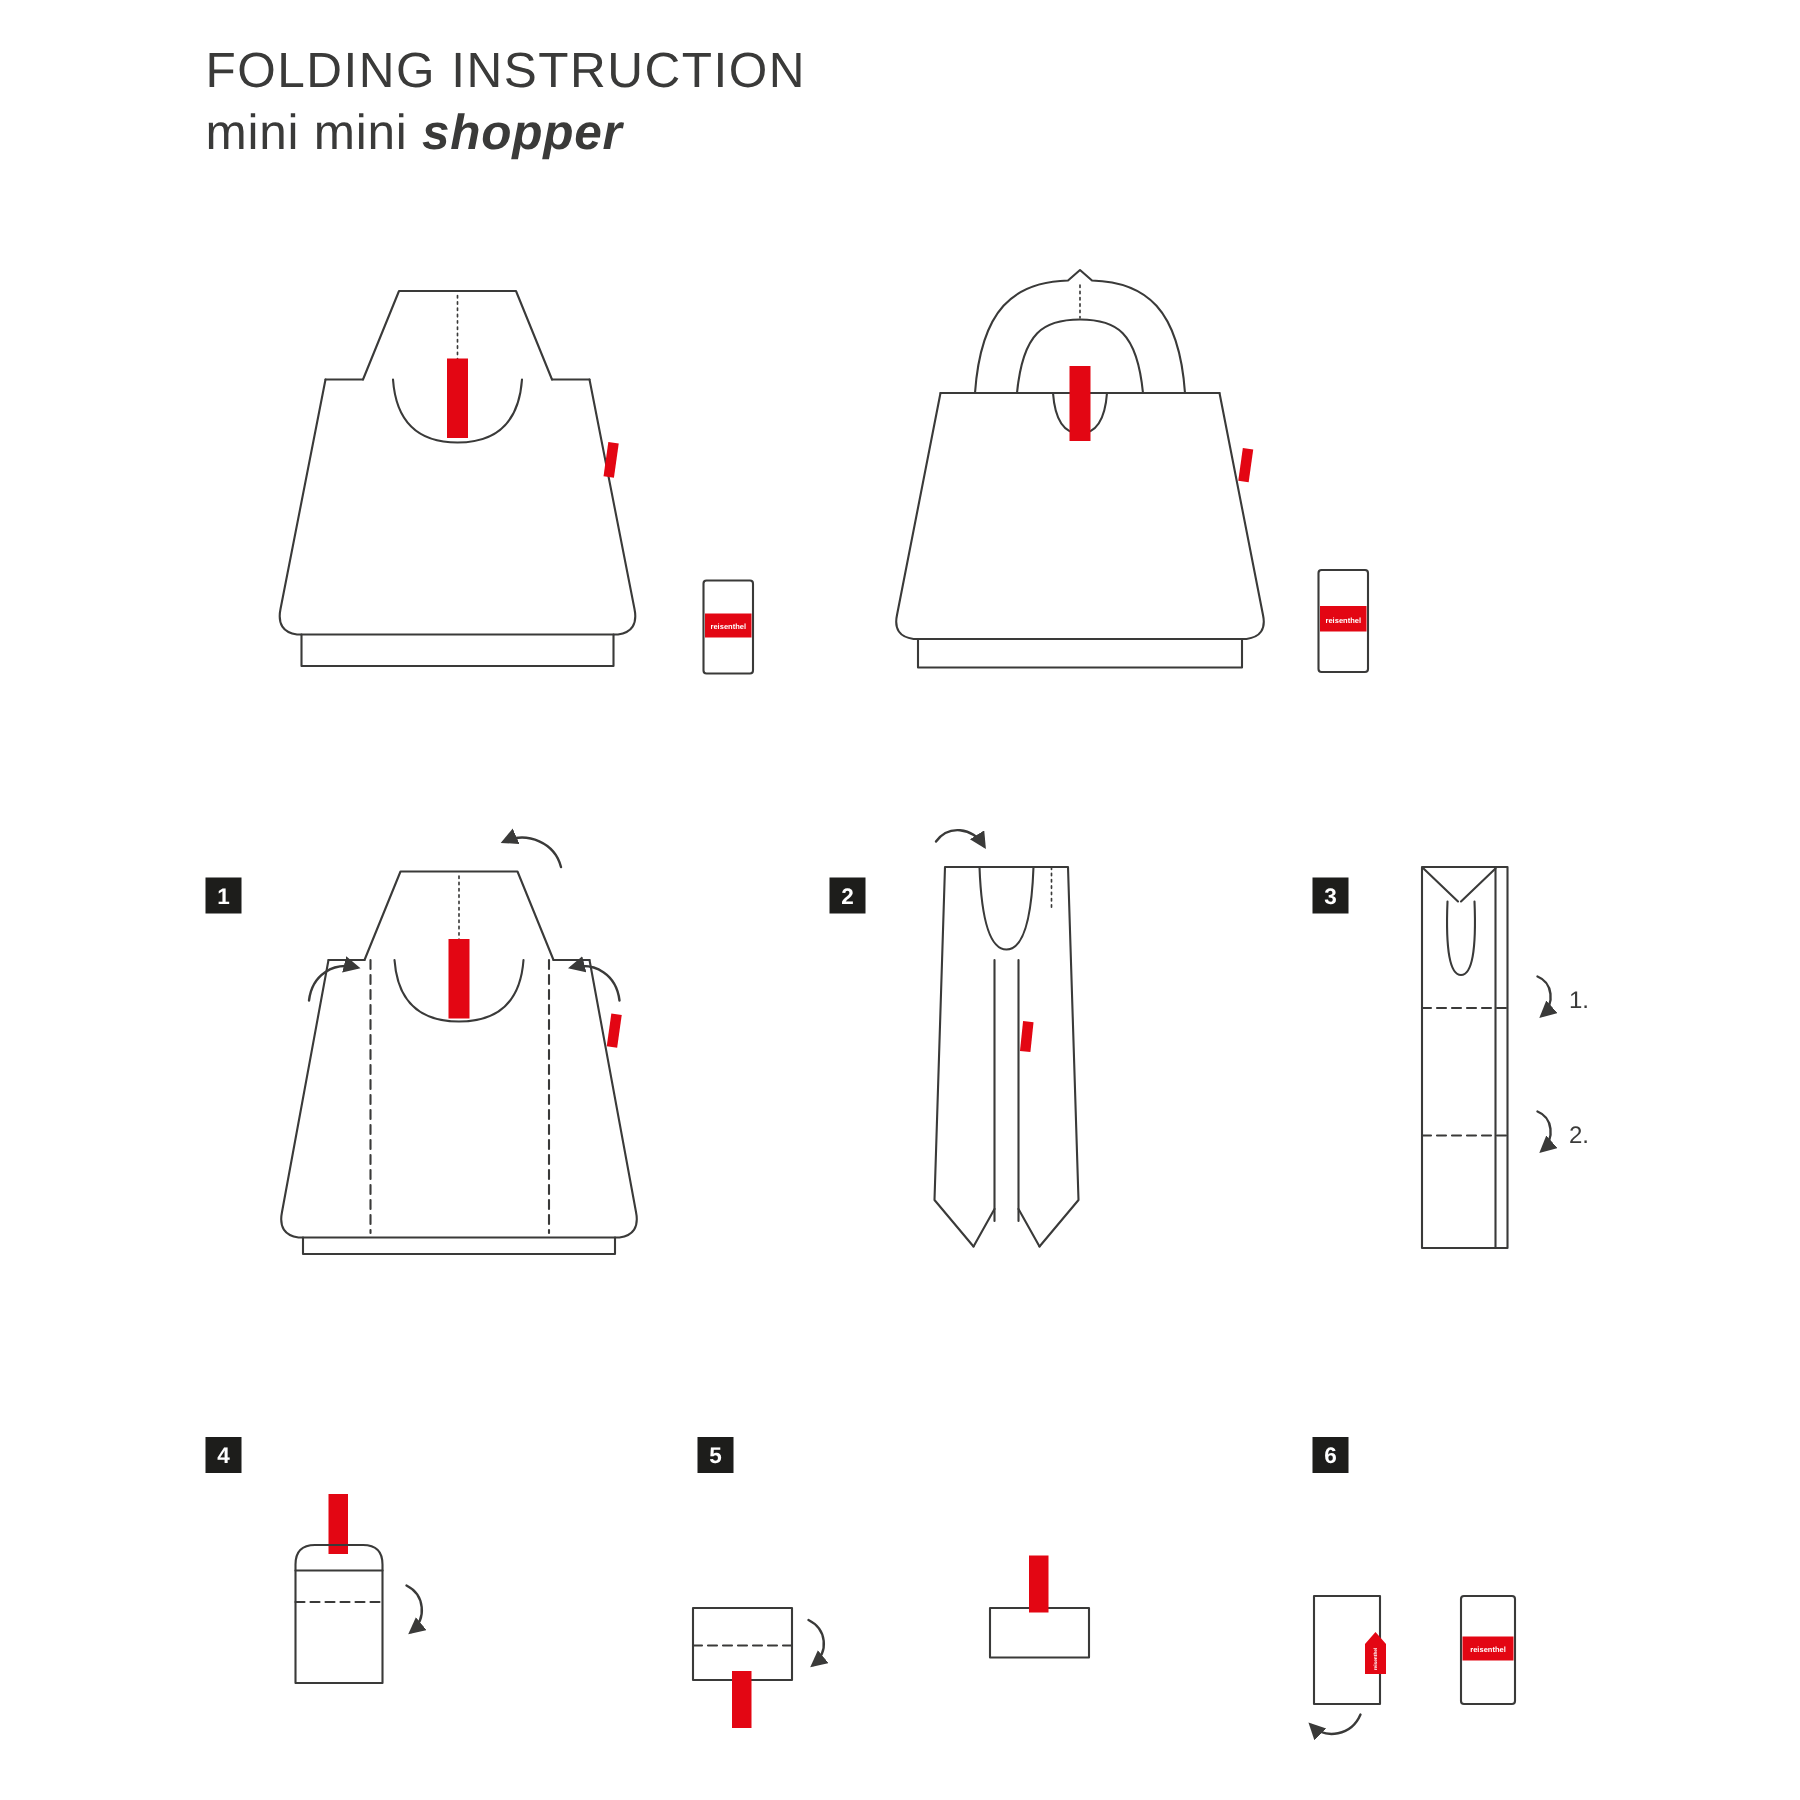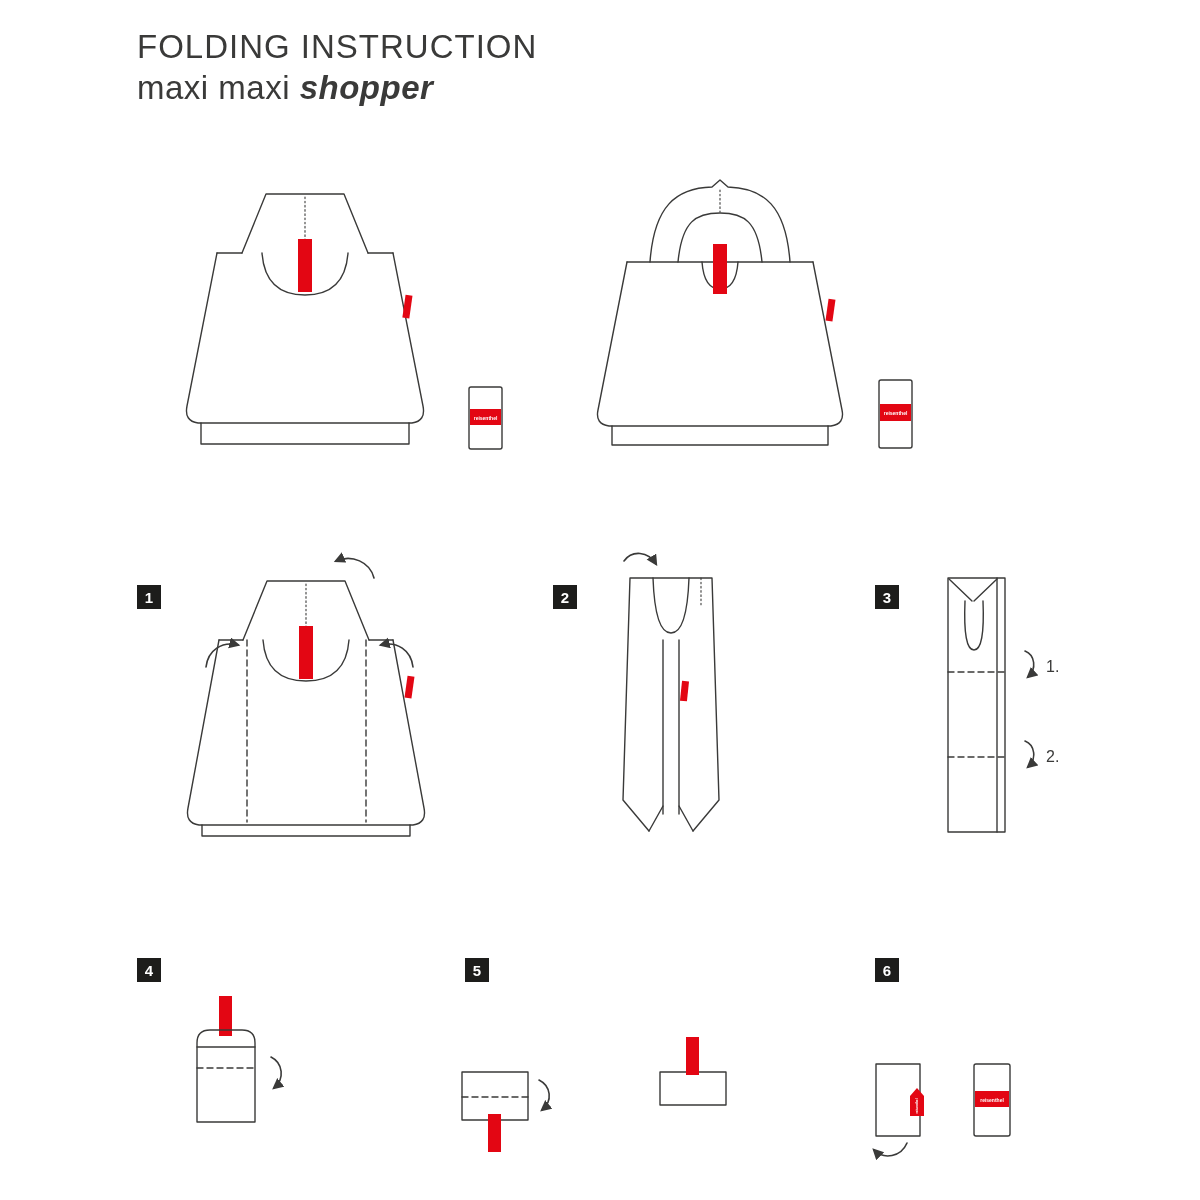--- a/index.html
+++ b/index.html
@@ -21,21 +21,21 @@
   .tag-text-tiny{fill:#ffffff;font:bold 3.2px "Liberation Sans",sans-serif;text-anchor:middle;}
   .fold-label{fill:#3a3a39;font:16px "Liberation Sans",sans-serif;}
 </style>
 </head>
 <body>
 
 <div class="page">
 
   <div class="title-block">
     <div class="title-line1">FOLDING INSTRUCTION</div>
-    <div class="title-line2"><span>maxi maxi </span><span class="bold">shopper</span></div>
+    <div class="title-line2"><span>mini mini </span><span class="bold">shopper</span></div>
   </div>
 
   <svg width="1200" height="1200" viewBox="0 0 1200 1200">
     <defs>
       <marker id="ah" markerWidth="8" markerHeight="8" refX="5.5" refY="3.5" orient="auto">
         <path d="M0 0 L7 3.5 L0 7 Z" fill="#3a3a39"></path>
       </marker>
     </defs>
 
     <g>

